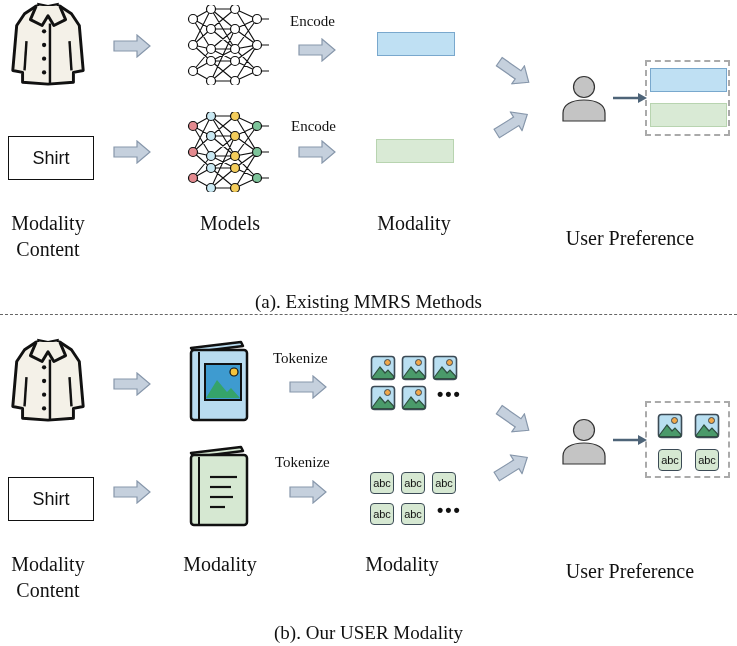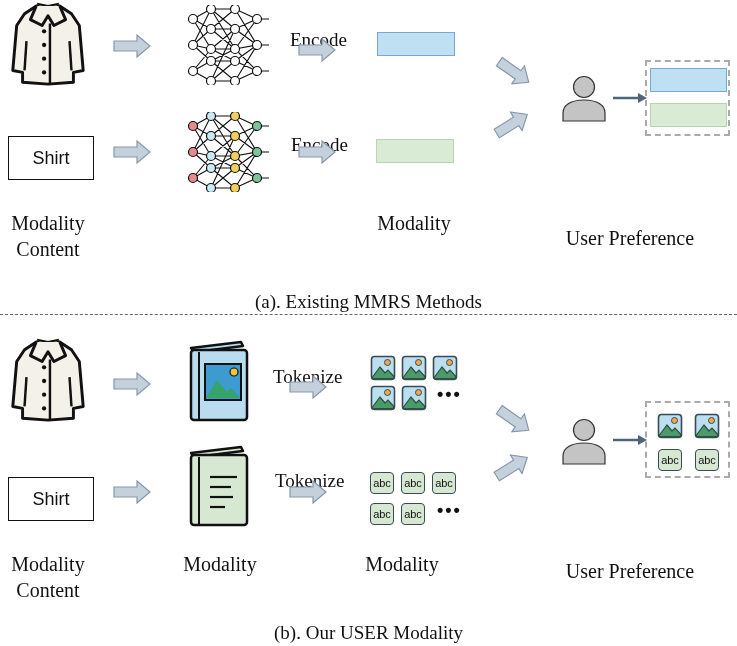--- a/index.html
+++ b/index.html
@@ -1,21 +1,21 @@
 <!DOCTYPE html>
 <html><head>
 <meta charset="utf-8">
 <style>
   html, body { margin: 0; padding: 0; background: #ffffff; }
   body { width: 737px; height: 646px; position: relative; overflow: hidden;
          font-family: "Liberation Serif", serif; color: #111; }
   .abs { position: absolute; }
   .label { position: absolute; text-align: center; font-size: 20px; line-height: 26px; white-space: nowrap; }
   .caption { position: absolute; left: 0; width: 737px; text-align: center; font-size: 19px; }
-  .arrow-text { position: absolute; font-size: 19px; white-space: nowrap; margin-top: 16px; }
+  .arrow-text { position: absolute; font-size: 15px; white-space: nowrap; }
   .shirt-box { position: absolute; width: 86px; height: 44px; border: 1.5px solid #111; box-sizing: border-box;
                font-family: "Liberation Sans", sans-serif; font-size: 18px; display: flex; align-items: center; justify-content: center; }
   .divider { position: absolute; left: 0; top: 314px; width: 737px; border-top: 1.5px dashed #666; }
   .feat { position: absolute; box-sizing: border-box; }
   .feat-blue { background: #bfe0f3; border: 1.5px solid #79a8cd; }
   .feat-green { background: #d9ead5; border: 1.5px solid #b8d4b0; }
   .dash-box { position: absolute; border: 2px dashed #aaa; box-sizing: border-box; }
   .dots { position: absolute; font-size: 18px; font-family: "Liberation Sans", sans-serif; letter-spacing: 2px; font-weight: bold; }
 </style>
 </head>
@@ -140,20 +140,21 @@
   <div class="dash-box" style="left:645px;top:60px;width:85px;height:76px">
     <div class="feat feat-blue" style="left:3px;top:6px;width:77px;height:24px"></div>
     <div class="feat feat-green" style="left:3px;top:41px;width:77px;height:24px"></div>
   </div>
 
   <div class="label" style="left:8px;top:210px;width:80px">
     <div>Modality</div>
     <div>Content</div>
   </div>
   <div class="label" style="left:160px;top:210px;width:140px">
+    <div>Models</div>
   </div>
   <div class="label" style="left:352px;top:210px;width:124px">
     <div>Modality</div>
   </div>
   <div class="label" style="left:540px;top:225px;width:180px">User Preference</div>
 
   <div class="caption" style="top:291px">(a). Existing MMRS Methods</div>
 </div>
 
 <div class="divider"></div>

